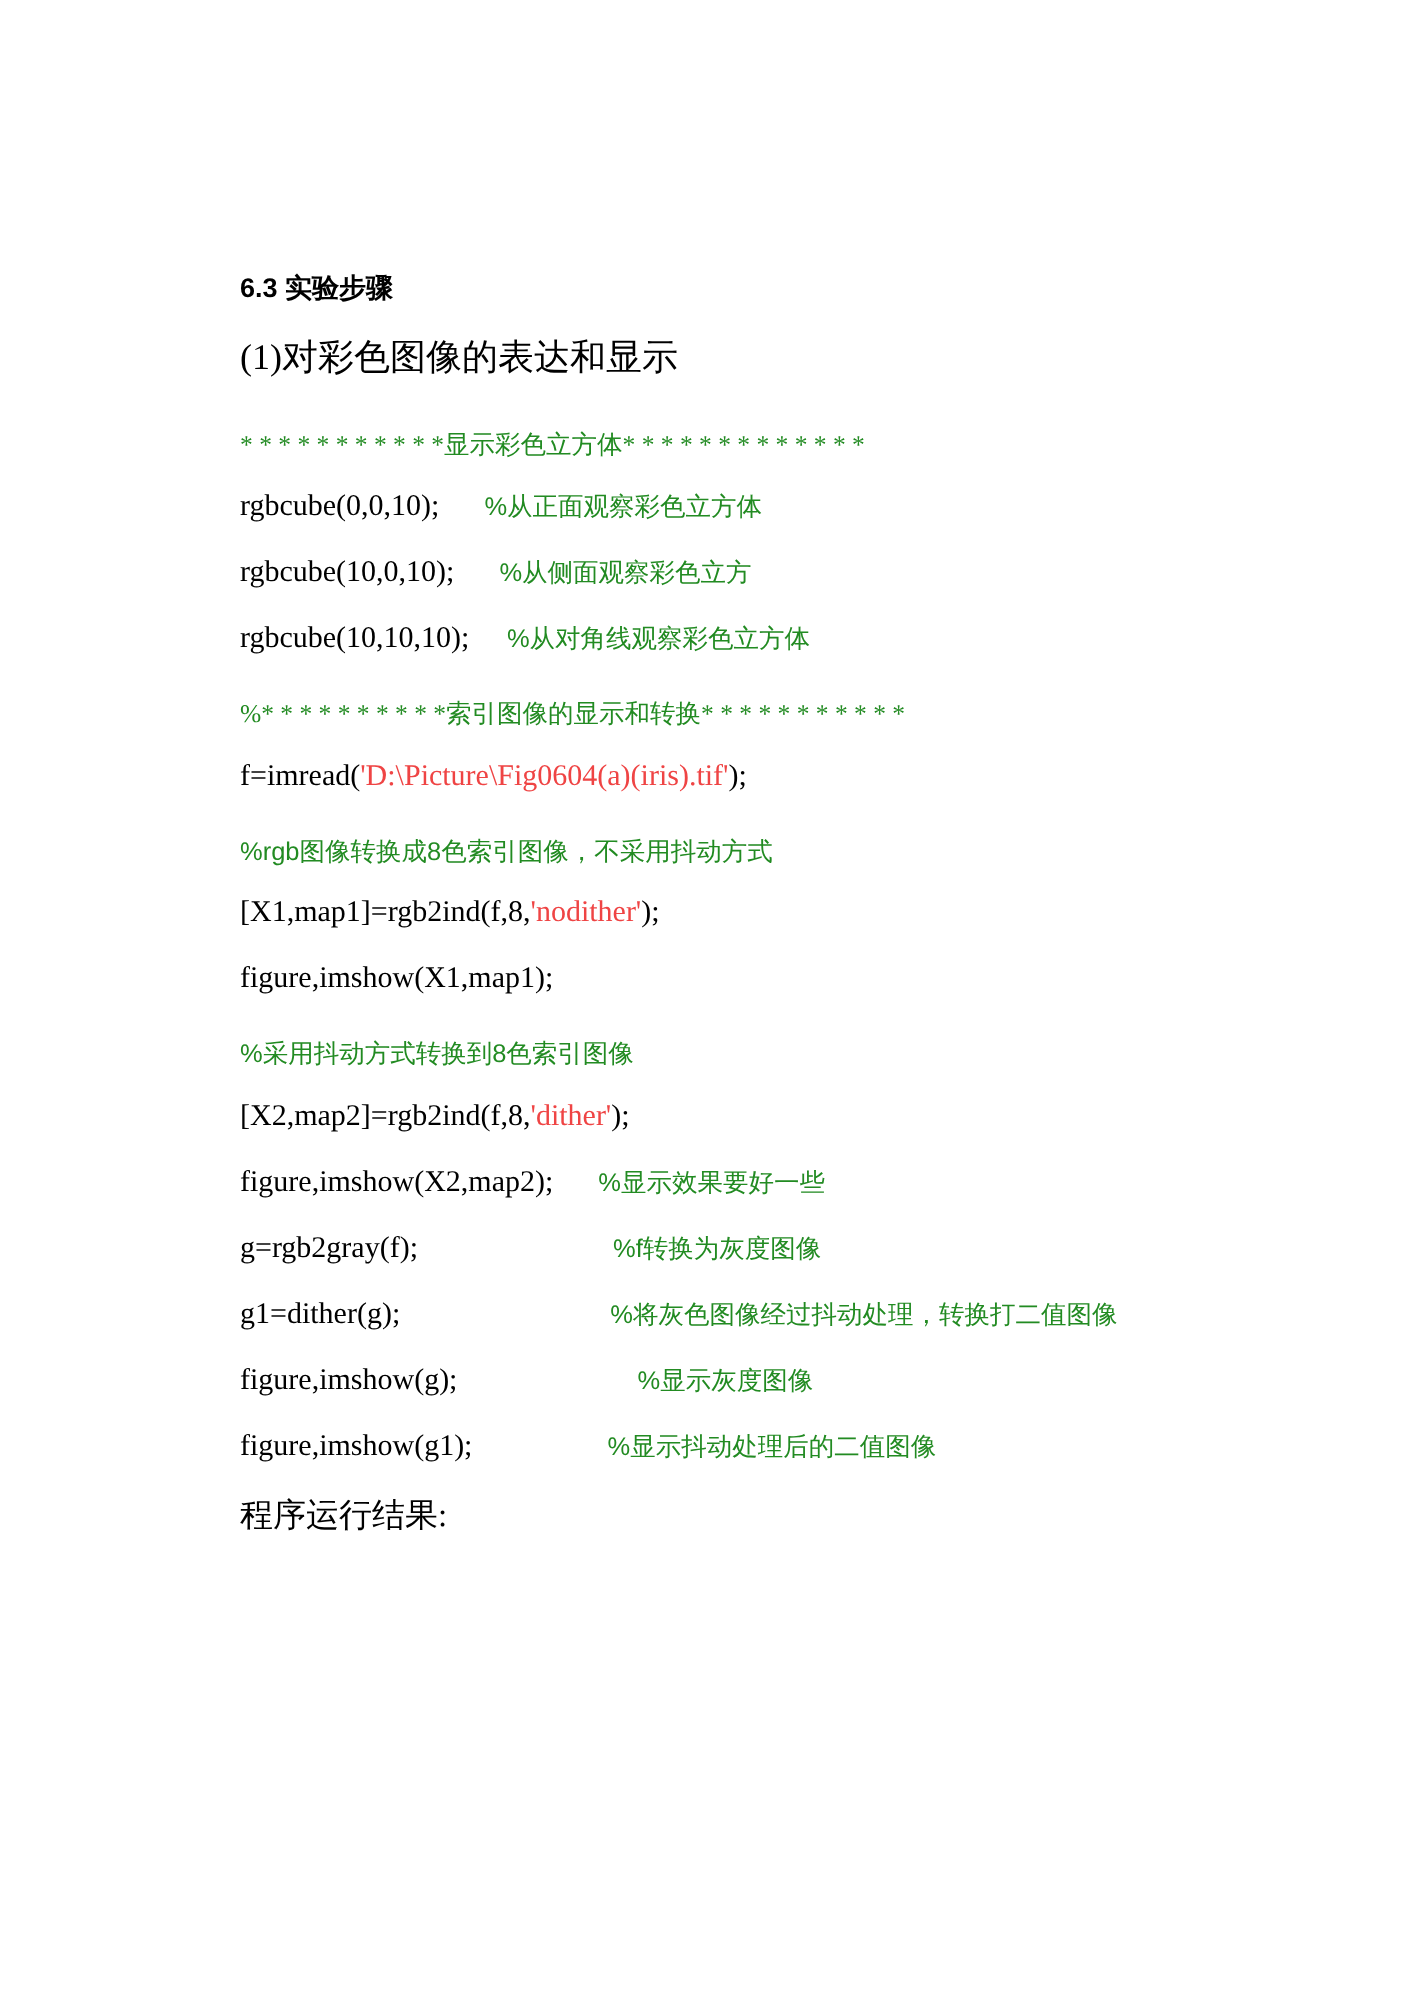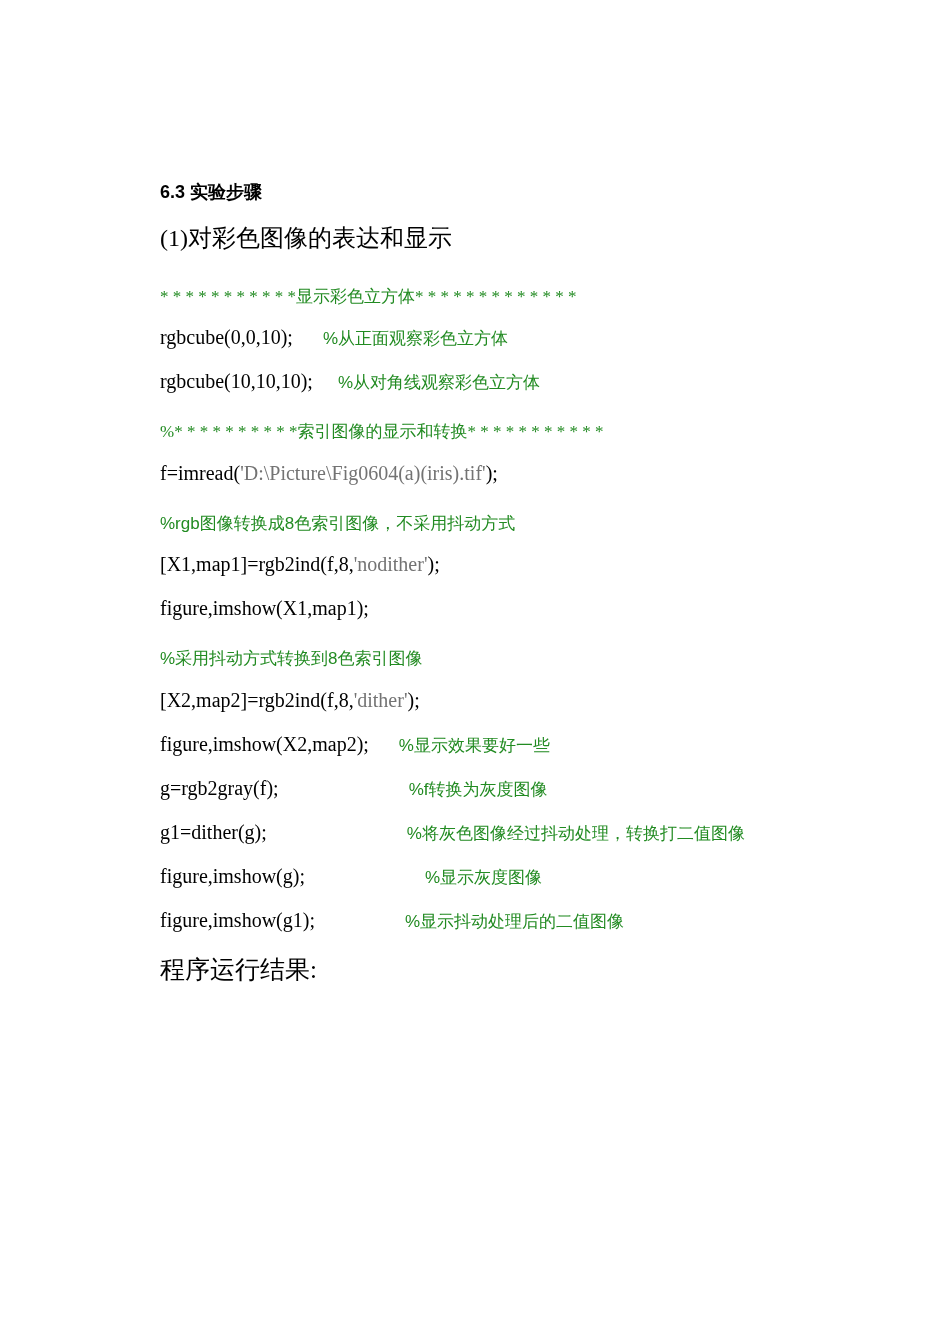--- a/index.html
+++ b/index.html
@@ -37,24 +37,24 @@
     font-family: Liberation Sans, sans-serif;
     font-size: 17px;
   }
   .greenstar {
     color: #228B22;
     font-family: "SimSun", "宋体", serif;
     font-size: 17px;
     letter-spacing: 0px;
   }
   .string {
-    color: #737373;
+    color: #ef4444;
   }
   .body-text {
-    font-size: 25px;
+    font-size: 22px;
     font-family: "SimSun", "宋体", serif;
   }
   .gap {
     height: 10px;
   }
 </style>
 </head>
 <body>
 
 <div class="page">
@@ -63,20 +63,24 @@
 
   <div class="subtitle">(1)对彩色图像的表达和显示</div>
 
   <div class="line greenstar">*  *   *  *  *   *   *   *   *   *   *显示彩色立方体*  *   *   *   *   *   *   *   *   *   *   *   *</div>
 
   <div class="line">
     <span>rgbcube(0,0,10);</span>&nbsp;&nbsp;&nbsp;&nbsp;&nbsp;
     <span class="comment">%从正面观察彩色立方体</span>
   </div>
 
+  <div class="line">
+    <span>rgbcube(10,0,10);</span>&nbsp;&nbsp;&nbsp;&nbsp;&nbsp;
+    <span class="comment">%从侧面观察彩色立方</span>
+  </div>
 
   <div class="line">
     <span>rgbcube(10,10,10);</span>&nbsp;&nbsp;&nbsp;&nbsp;
     <span class="comment">%从对角线观察彩色立方体</span>
   </div>
 
   <div class="gap"></div>
 
   <div class="line greenstar">%*   *   *   *   *   *   *   *   *   *索引图像的显示和转换*   *   *   *   *   *   *   *   *   *   *</div>
 

